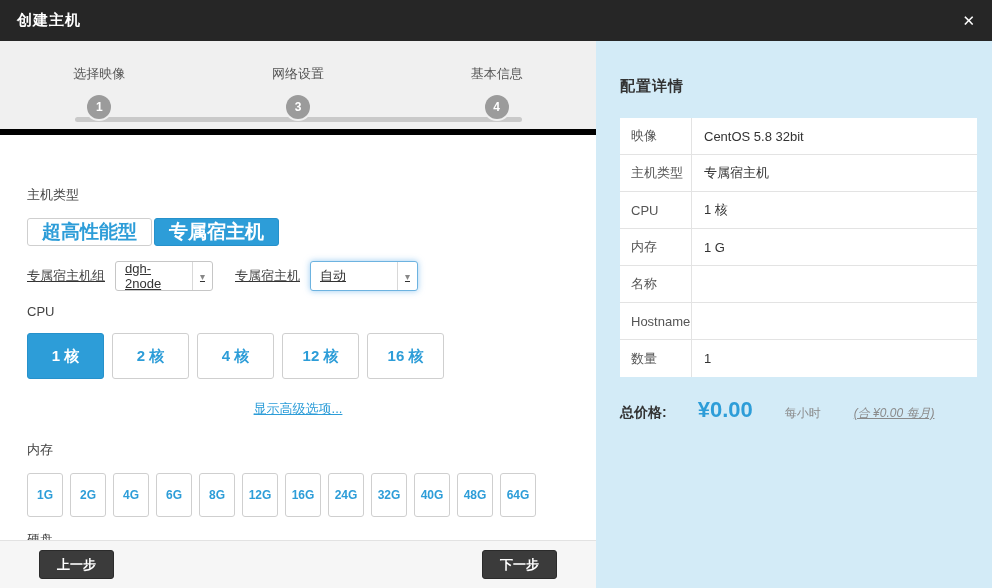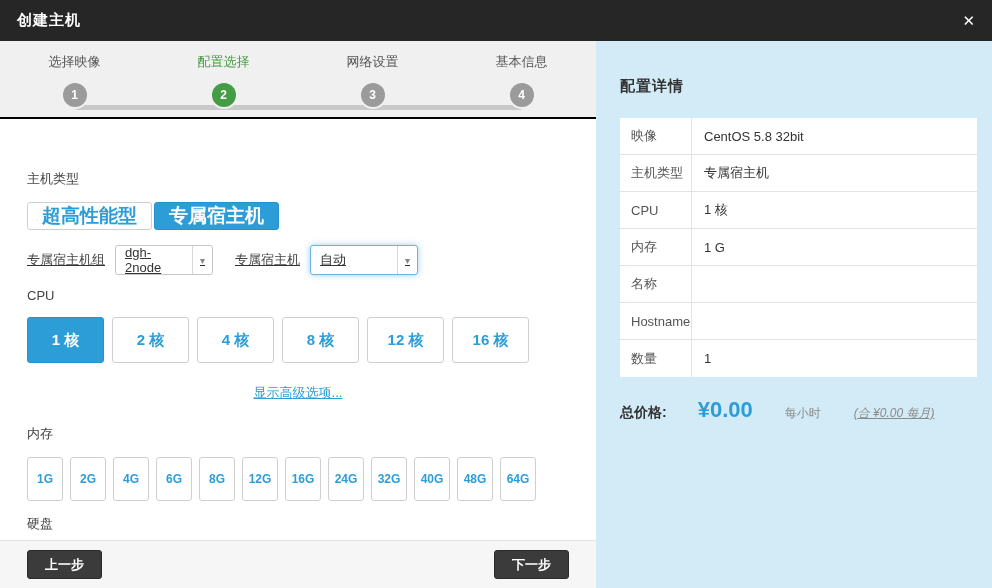--- a/index.html
+++ b/index.html
@@ -21,21 +21,21 @@
   }
   .titlebar .title { font-size: 15px; font-weight: bold; letter-spacing: 1px; }
   .titlebar .close { font-size: 15px; font-weight: bold; cursor: pointer; line-height: 1; }
 
   
   .mbody { flex: 1; display: flex; min-height: 0; }
   .left  { width: 596px; flex: 0 0 596px; display: flex; flex-direction: column; background: #fff; }
   .right { flex: 1; background: #d3ebf7; padding: 24px 15px 0 24px; overflow: hidden; }
 
   
-  .wizard { flex: 0 0 auto; background: #f0f0f0; border-bottom: 2px solid #000000; padding: 12px 0 10px; }
+  .wizard { flex: 0 0 auto; background: #f0f0f0; border-bottom: 6px solid #000000; padding: 24px 0 10px; }
   .steps { display: flex; position: relative; }
   .steps .line {
     position: absolute; left: 12.5%; right: 12.5%;
     top: 52px; height: 5px; background: #c9c9c9; border-radius: 3px;
   }
   .step { flex: 1; display: flex; flex-direction: column; align-items: center; position: relative; z-index: 1; }
   .step .lbl { font-size: 13px; color: #555; margin-bottom: 12px; }
   .step.active .lbl { color: #449d44; }
   .step .circ {
     width: 24px; height: 24px; border-radius: 50%;
@@ -90,21 +90,21 @@
   .adv-link { font-size: 13px; color: #2d9dd8; text-decoration: underline; cursor: pointer; margin-bottom: 23px; display: inline-block; text-align: center; }
   .content .block { display: block; }
 
   .mem-row { display: flex; gap: 7px; margin-bottom: 14px; }
   .opt-btn.mem { width: 36px; height: 44px; font-size: 12px; padding: 0; }
 
   
   .footer {
     flex: 0 0 48px; background: #f6f6f6; border-top: 1px solid #e2e2e2;
     display: flex; align-items: center; justify-content: space-between;
-    padding: 0 27px;
+    padding: 0 39px;
   }
   .dark-btn {
     height: 29px; padding: 0 17px;
     background: #3b3b3b; color: #fff;
     border: 1px solid #2b2b2b; border-radius: 3px;
     font-size: 13px; font-weight: bold; cursor: pointer;
   }
 
   
   .sum-title { font-size: 15px; font-weight: bold; color: #333; margin: 12px 0 22px 0; letter-spacing: 1px; }
@@ -139,24 +139,20 @@
 
     <div class="left">
 
       <div class="wizard">
         <div class="steps">
           <div class="line"></div>
           <div class="step">
             <span class="lbl">选择映像</span>
             <span class="circ">1</span>
           </div>
-          <div class="step active">
-            <span class="lbl">配置选择</span>
-            <span class="circ">2</span>
-          </div>
           <div class="step">
             <span class="lbl">网络设置</span>
             <span class="circ">3</span>
           </div>
           <div class="step">
             <span class="lbl">基本信息</span>
             <span class="circ">4</span>
           </div>
         </div>
       </div>
@@ -181,21 +177,20 @@
             <span>自动</span>
             <span class="caret">▾</span>
           </div>
         </div>
 
         <div class="field-label">CPU</div>
         <div class="cpu-row">
           <button class="opt-btn cpu selected">1 核</button>
           <button class="opt-btn cpu">2 核</button>
           <button class="opt-btn cpu">4 核</button>
-          <button class="opt-btn cpu">8 核</button>
           <button class="opt-btn cpu">12 核</button>
           <button class="opt-btn cpu">16 核</button>
         </div>
 
         <a class="adv-link block">显示高级选项...</a>
 
         <div class="field-label">内存</div>
         <div class="mem-row">
           <button class="opt-btn mem">1G</button>
           <button class="opt-btn mem">2G</button>

